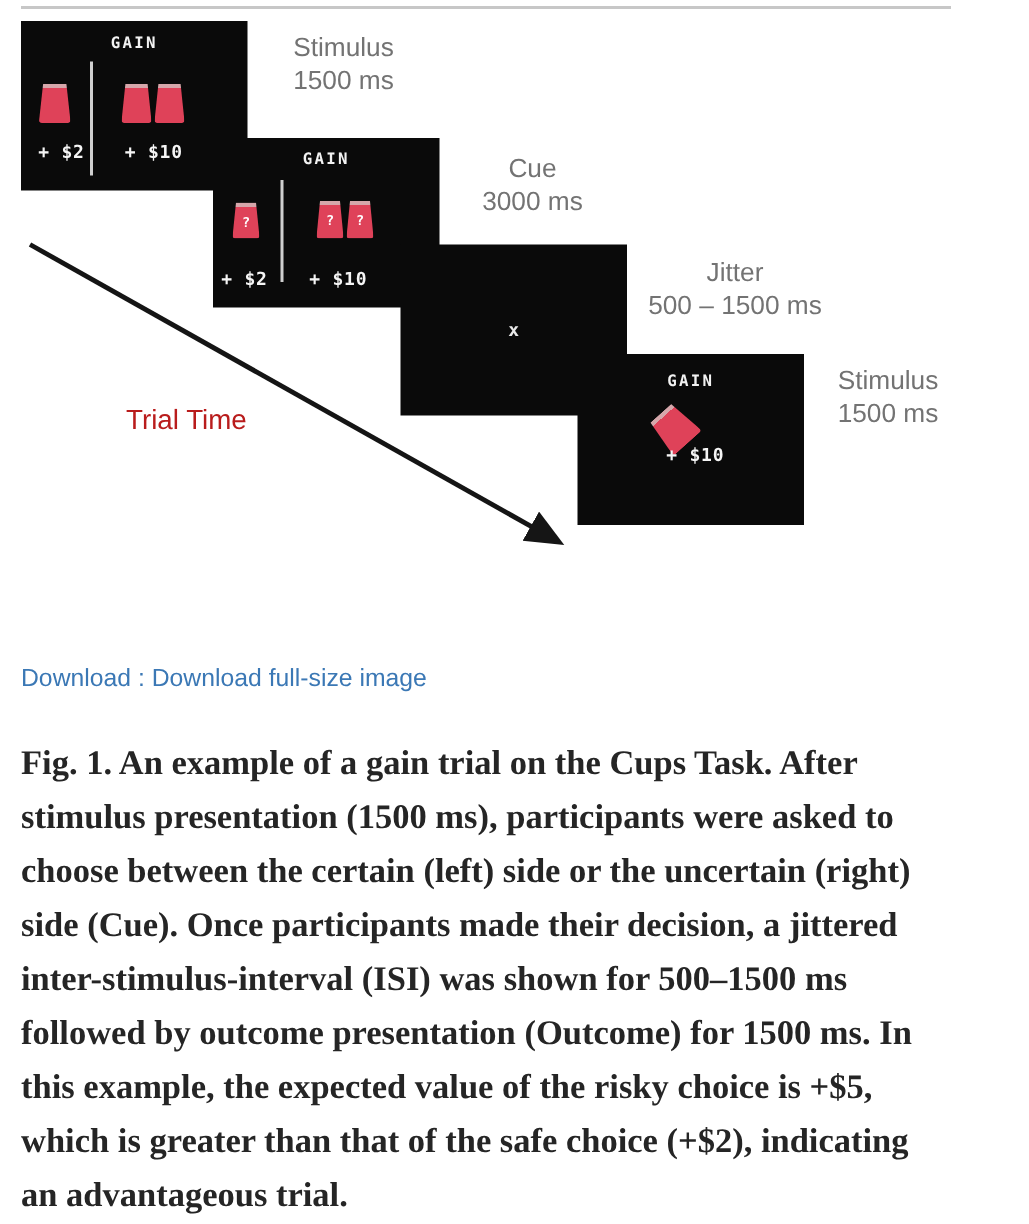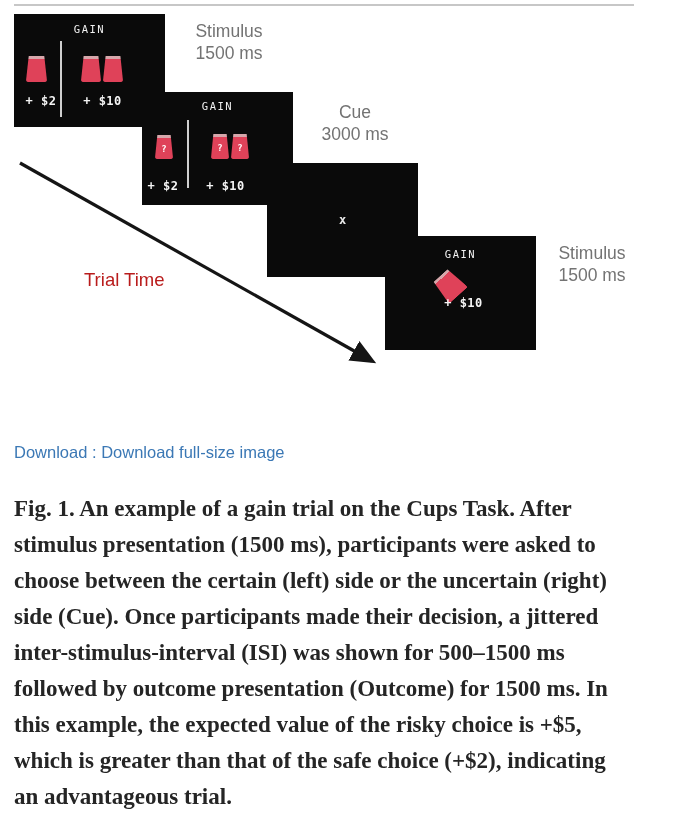--- a/index.html
+++ b/index.html
@@ -12,21 +12,21 @@
   
   .figure-area{position:absolute;left:0;top:0;width:686px;height:400px;}
   .panel{position:absolute;background:#0a0a0a;z-index:2;}
   .panel-stimulus{left:14px;top:14px;width:151px;height:113px;}
   .panel-cue{left:142px;top:92px;width:151px;height:113px;}
   .panel-jitter{left:267px;top:163px;width:151px;height:114px;}
   .panel-outcome{left:385px;top:236px;width:151px;height:114px;}
 
   .gain-label{
     position:absolute;left:0;top:9px;width:100%;text-align:center;
-    color:#f2f2f2;font-family:"DejaVu Sans Mono",monospace;font-weight:normal;
+    color:#f2f2f2;font-family:"DejaVu Sans Mono",monospace;font-weight:bold;
     font-size:10.5px;letter-spacing:1.5px;
   }
   .panel-divider{position:absolute;left:46px;top:27px;width:2px;height:76px;background:#cfcfcf;}
   .panel-cue .panel-divider{left:45px;top:28px;height:68px;}
 
   .cup{
     position:absolute;
     background:linear-gradient(to bottom,#d6a7ab 0,#d6a7ab 3px,#df4259 3px);
     clip-path:polygon(13% 0,87% 0,100% 96%,96% 100%,4% 100%,0 96%);
     border-radius:2px;
@@ -137,20 +137,24 @@
     </div>
 
     <div class="stage-label stage-stimulus">
       <div>Stimulus</div>
       <div>1500 ms</div>
     </div>
     <div class="stage-label stage-cue">
       <div>Cue</div>
       <div>3000 ms</div>
     </div>
+    <div class="stage-label stage-jitter">
+      <div>Jitter</div>
+      <div>500 – 1500 ms</div>
+    </div>
     <div class="stage-label stage-outcome">
       <div>Stimulus</div>
       <div>1500 ms</div>
     </div>
 
     <div class="trial-time">Trial Time</div>
   </div>
 
   <a class="dl-link dl-link-2">Download : Download full-size image</a>
 

